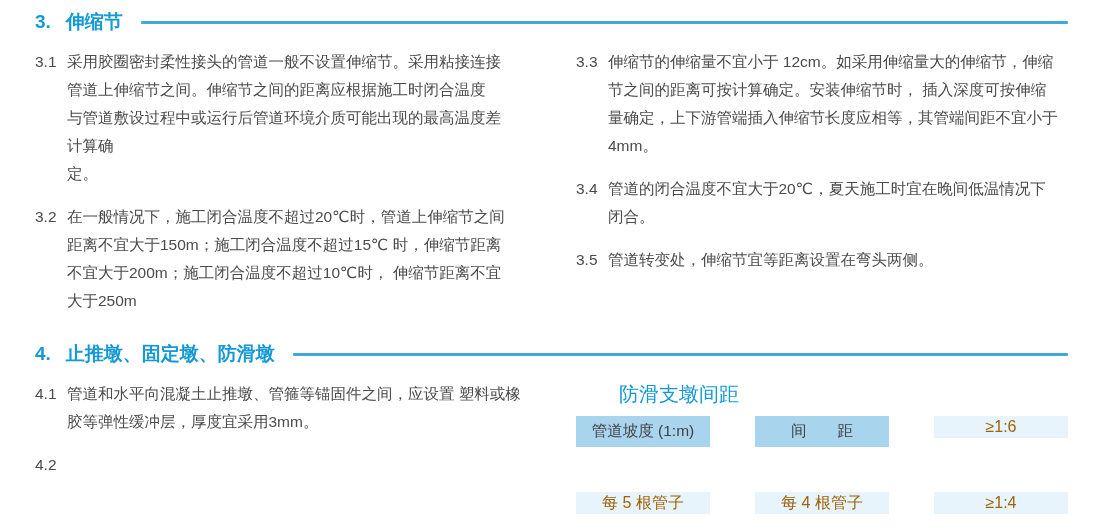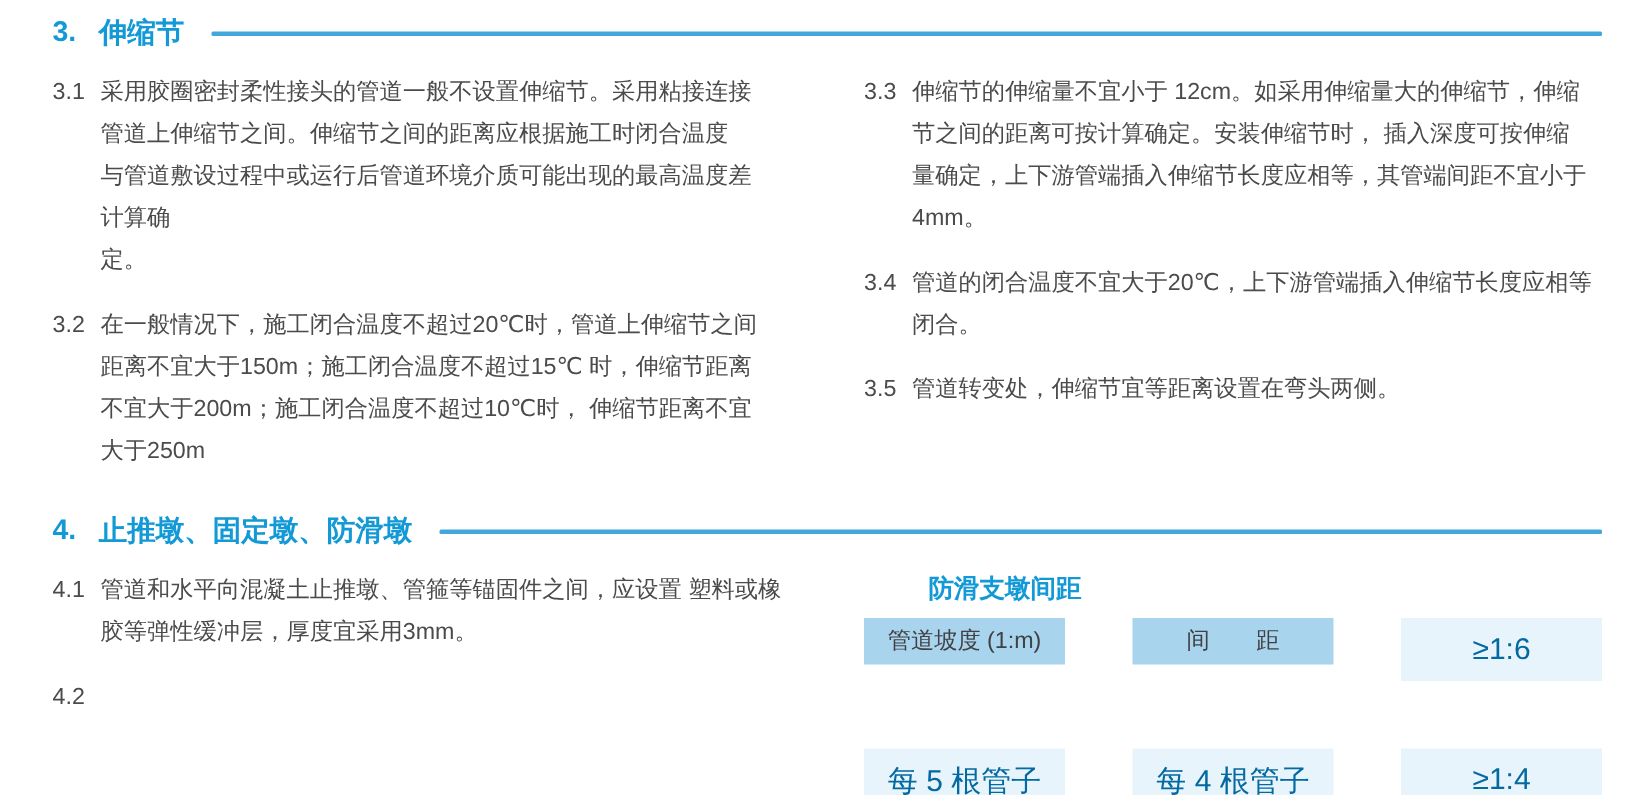--- a/index.html
+++ b/index.html
@@ -24,31 +24,31 @@
 
   
   .two-col { display:grid; grid-template-columns:505px 1fr; column-gap:36px; }
   .clause { display:flex; margin-bottom:15px; }
   .clause-num { width:32px; flex:none; font-size:15.5px; line-height:28px; }
   .clause-text { white-space:pre-line; font-size:15.5px; line-height:28px; }
 
   .sec3-block { margin-bottom:11px; }
 
   
-  .table-title { color:var(--accent); font-weight:bold; font-size:17px; margin:1px 0 8px 0;padding-left:43px; }
+  .table-title { color:var(--accent); font-weight:normal; font-size:20px; margin:1px 0 8px 0;padding-left:43px; }
   .sp-table { display:grid; grid-template-columns:1fr 1fr 1fr; row-gap:3px; column-gap:4px;gap:45px; }
   .th-cell {
     background:var(--th-bg); height:31px;
     display:flex; align-items:center; justify-content:center;
     font-size:15.5px; color:#414144;
   }
   .td-cell {
-    background:var(--td-bg); height:42px;
+    background:var(--td-bg); height:22px;
     display:flex; align-items:center; justify-content:center;
-    font-size:20px; color:#0369a1;
+    font-size:16px; color:#a16207;
   }
 </style>
 </head>
 <body style="--accent: #1299d6; --rule: #43a7db; --th-bg: #a8d4ee; --td-bg: #e8f4fb; color: rgb(75, 75, 77);">
 
 <div class="page">
 
   <div class="sec-header">
     <span class="sec-num">3.</span>
     <span class="sec-title">伸缩节</span>
@@ -76,21 +76,21 @@
     <div>
       <div class="clause">
         <span class="clause-num">3.3</span>
         <span class="clause-text">伸缩节的伸缩量不宜小于 12cm。如采用伸缩量大的伸缩节，伸缩
 节之间的距离可按计算确定。安装伸缩节时， 插入深度可按伸缩
 量确定，上下游管端插入伸缩节长度应相等，其管端间距不宜小于
 4mm。</span>
       </div>
       <div class="clause">
         <span class="clause-num">3.4</span>
-        <span class="clause-text">管道的闭合温度不宜大于20℃，上下游管端插入伸缩节长度应相等
+        <span class="clause-text">管道的闭合温度不宜大于20℃，夏天施工时宜在晚间低温情况下
 闭合。</span>
       </div>
       <div class="clause">
         <span class="clause-num">3.5</span>
         <span class="clause-text">管道转变处，伸缩节宜等距离设置在弯头两侧。</span>
       </div>
     </div>
   </div>
 
   <div class="sec-header">

